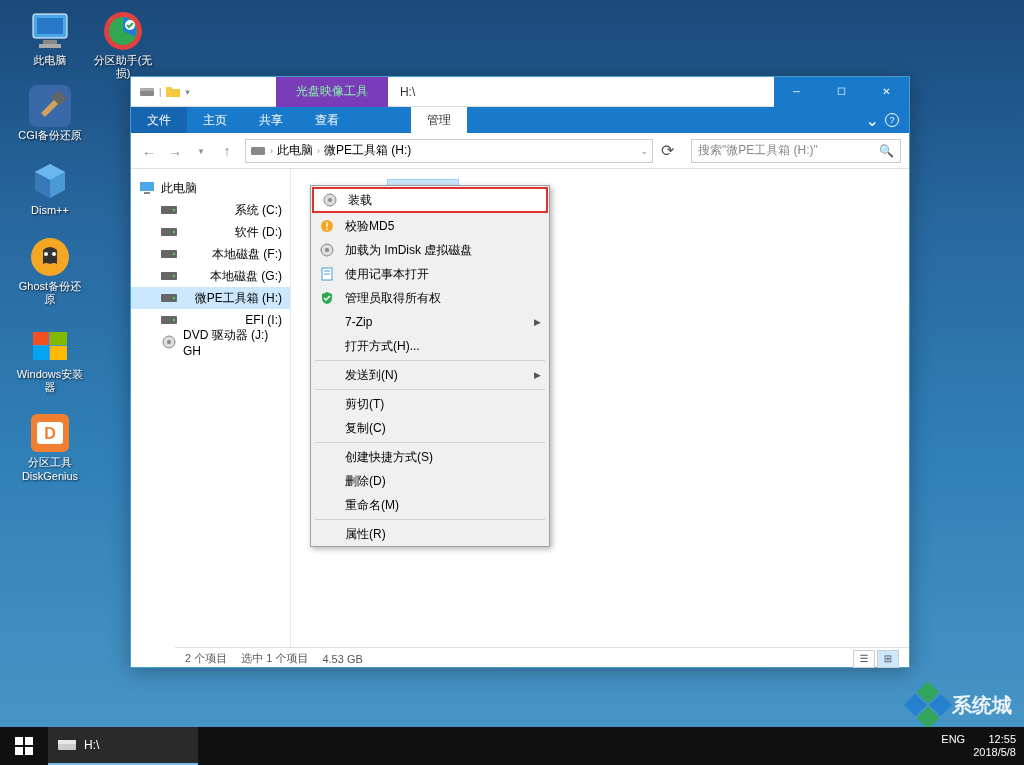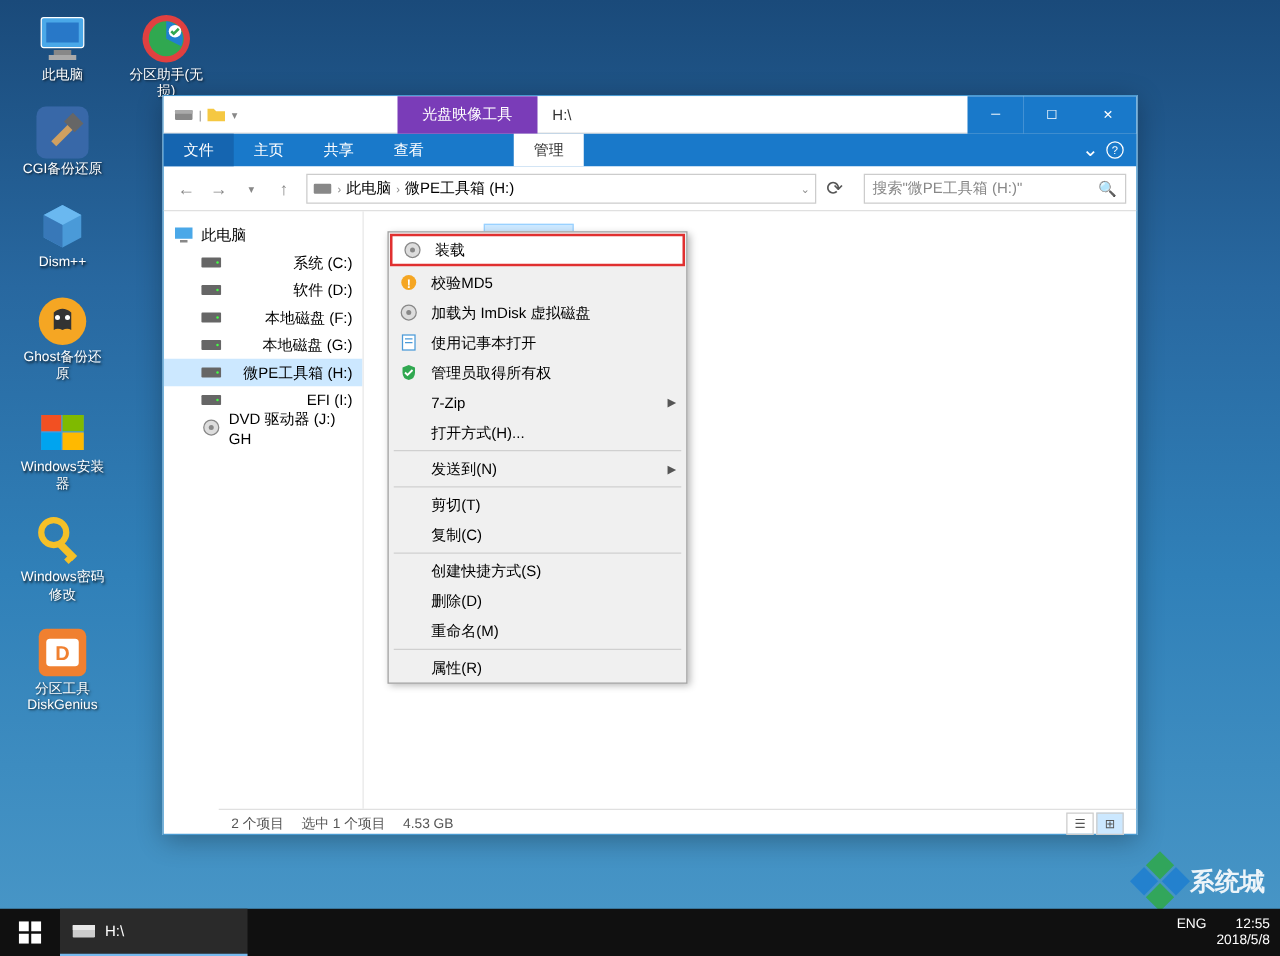--- a/index.html
+++ b/index.html
@@ -3,29 +3,29 @@
 <meta charset="utf-8">
 <style>
 * { margin: 0; padding: 0; box-sizing: border-box; font-family: "Microsoft YaHei", "Segoe UI", sans-serif; }
 body { width: 1024px; height: 765px; background: linear-gradient(180deg, #1a4a7a 0%, #2868a0 30%, #3080b8 60%, #4a98c8 100%); position: relative; overflow: hidden; }
 
 
 .desktop-icons { position: absolute; top: 10px; left: 15px; display: flex; flex-direction: column; gap: 18px; }
 .desktop-icon { display: flex; flex-direction: column; align-items: center; width: 70px; cursor: pointer; }
 .desktop-icon .icon-img { width: 42px; height: 42px; display: flex; align-items: center; justify-content: center; margin-bottom: 2px; }
 .desktop-icon .label { color: white; font-size: 11px; text-align: center; text-shadow: 1px 1px 2px rgba(0,0,0,0.8); line-height: 1.2; }
-.desktop-col2 { position: absolute; top: 10px; left: 88px; display: flex; flex-direction: column; gap: 18px; margin-left: 10px; }
+.desktop-col2 { position: absolute; top: 10px; left: 88px; display: flex; flex-direction: column; gap: 18px; }
 
 
 .explorer { position: absolute; left: 130px; top: 76px; width: 780px; height: 592px; background: white; border: 1px solid #4a9ad0; box-shadow: 0 4px 20px rgba(0,0,0,0.3); }
 
 
 .titlebar { height: 30px; background: #fff; display: flex; align-items: center; border-bottom: 1px solid #ddd; }
 .titlebar .qat { display: flex; align-items: center; gap: 4px; padding: 0 8px; }
-.titlebar .title-section { background: #7a3cb8; color: #ffffff; padding: 0 20px; height: 30px; display: flex; align-items: center; font-size: 12px; margin-left: 120px;}
+.titlebar .title-section { background: #7a3cb8; color: #86efac; padding: 0 20px; height: 30px; display: flex; align-items: center; font-size: 12px; margin-left: 78px;}
 .titlebar .path-text { padding: 0 12px; font-size: 12px; color: #333; flex: 1; }
 .titlebar .win-controls { display: flex; margin-left: auto; }
 .titlebar .win-btn { width: 45px; height: 30px; display: flex; align-items: center; justify-content: center; font-size: 10px; }
 .titlebar .win-btn.min { background: #1979ca; color: white; }
 .titlebar .win-btn.max { background: #1979ca; color: white; }
 .titlebar .win-btn.close { background: #1979ca; color: white; }
 
 
 .ribbon { height: 26px; background: #1979ca; display: flex; align-items: stretch; }
 .ribbon .tab { padding: 0 16px; font-size: 12px; color: white; display: flex; align-items: center; cursor: pointer; }
@@ -138,30 +138,20 @@
     <div class="icon-img">
         <svg width="42" height="42">
           <rect x="4" y="8" width="34" height="28" fill="#4a9ae0"></rect>
           <rect x="4" y="8" width="16" height="13" fill="#f25022"></rect>
           <rect x="21" y="8" width="17" height="13" fill="#7fba00"></rect>
           <rect x="4" y="22" width="16" height="14" fill="#00a4ef"></rect>
           <rect x="21" y="22" width="17" height="14" fill="#ffb900"></rect>
         </svg>
       </div>
     <div class="label">Windows安装器</div>
-  </div>
-  <div class="desktop-icon">
-    <div class="icon-img">
-        <svg width="42" height="42">
-          <circle cx="14" cy="14" r="10" fill="none" stroke="#f5c028" stroke-width="5"></circle>
-          <rect x="20" y="20" width="18" height="6" fill="#f5c028" transform="rotate(45 20 20)"></rect>
-          <rect x="28" y="30" width="5" height="8" fill="#f5c028" transform="rotate(45 28 30)"></rect>
-        </svg>
-      </div>
-    <div class="label">Windows密码修改</div>
   </div>
   <div class="desktop-icon">
     <div class="icon-img">
         <svg width="42" height="42">
           <rect x="2" y="2" width="38" height="38" rx="6" fill="#f08030"></rect>
           <rect x="8" y="10" width="26" height="22" rx="3" fill="#fff"></rect>
           <text x="21" y="27" font-size="16" fill="#f08030" text-anchor="middle" font-weight="bold">D</text>
         </svg>
       </div>
     <div class="label">分区工具DiskGenius</div>

